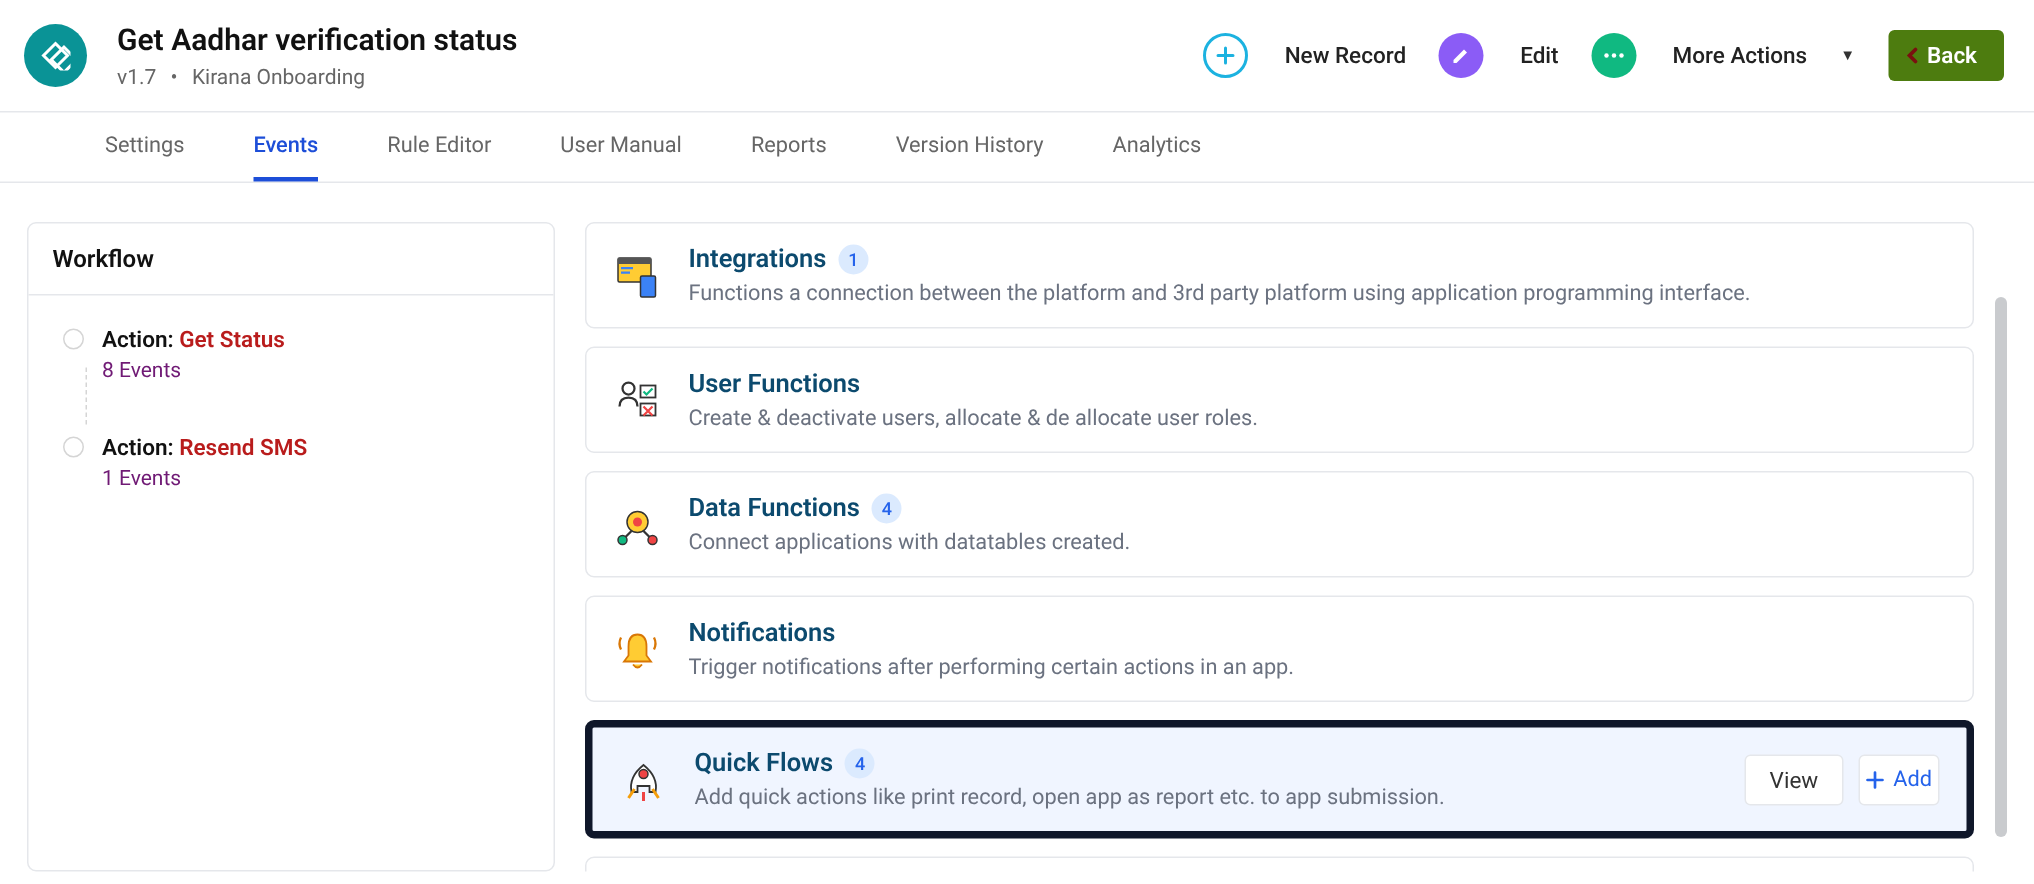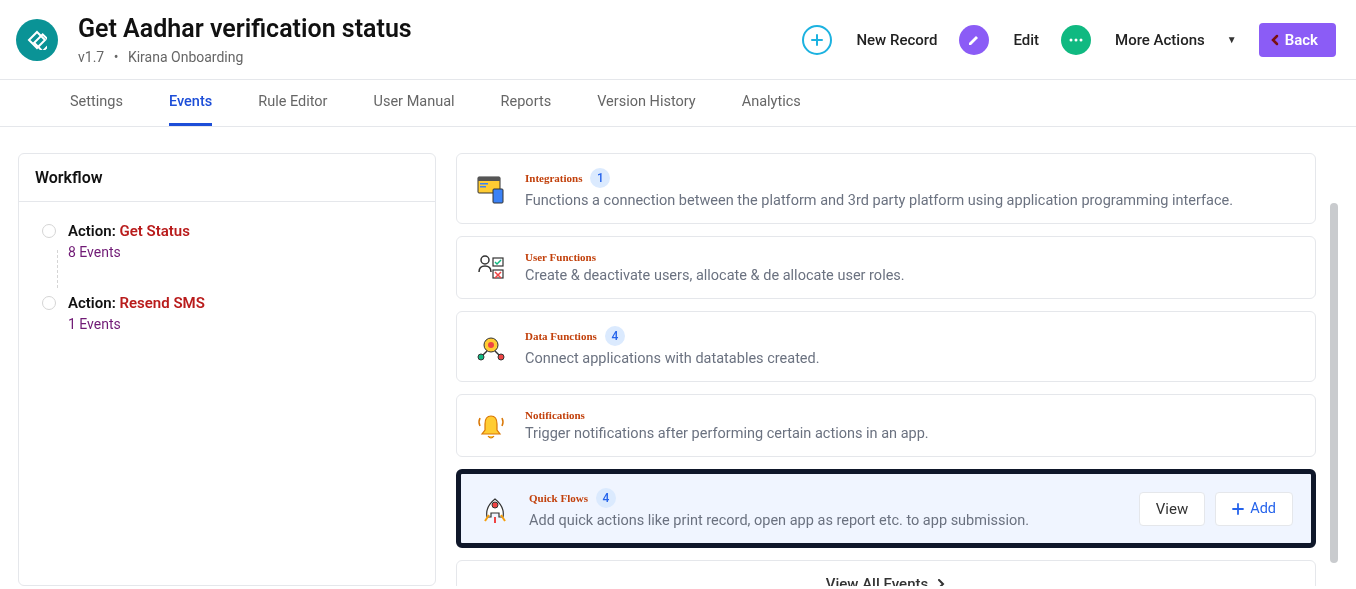--- a/index.html
+++ b/index.html
@@ -29,21 +29,21 @@
       display: flex;
       align-items: center;
       justify-content: center;
       margin-right: 20px;
       flex-shrink: 0;
     }
     .header-title-block {
       flex: 1;
     }
     .header-title {
-      font-size: 25px;
+      font-size: 20px;
       font-weight: 600;
       color: #111;
     }
     .header-sub {
       font-size: 14px;
       color: #666;
       margin-top: 6px;
     }
     .header-sub .dot {
       margin: 0 6px;
@@ -78,21 +78,21 @@
     }
     .icon-more {
       background: #10b981;
     }
     .caret {
       font-size: 10px;
       color: #333;
       margin-left: -2px;
     }
     .btn-back {
-      background: #8b5cf6;
+      background: #4d7c0f;
       color: #fff;
       border: none;
       padding: 8px 18px 8px 10px;
       border-radius: 4px;
       font-size: 15px;
       font-weight: 600;
       display: flex;
       align-items: center;
       gap: 4px;
       cursor: pointer;
@@ -115,21 +115,21 @@
       border-bottom-color: #1d4ed8;
       font-weight: 500;
     }
     .content-area {
       display: flex;
       gap: 20px;
       padding: 26px 10px 10px 18px;
       height: calc(100% - 120px);
     }
     .sidebar {
-      width: 418px;
+      width: 352px;
       border: 1px solid #e5e7eb;
       border-radius: 6px;
       flex-shrink: 0;
     }
     .sidebar-header {
       padding: 14px 16px;
       border-bottom: 1px solid #e5e7eb;
       font-size: 16px;
       font-weight: 600;
       color: #111;
@@ -216,24 +216,23 @@
     }
     .card-body {
       flex: 1;
     }
     .card-title-row {
       display: flex;
       align-items: center;
       gap: 8px;
     }
     .card-title {
-      font-size: 11px;
+      font-size: 17px;
       font-weight: 600;
-      color: #c2410c;
-      font-family: Liberation Serif, serif;
+      color: #0c4a6e;
     }
     .badge {
       background: #dbeafe;
       color: #2563eb;
       font-size: 12px;
       font-weight: 500;
       width: 20px;
       height: 20px;
       border-radius: 50%;
       display: flex;
@@ -254,21 +253,21 @@
       border: 1px solid #e5e7eb;
       padding: 7px 16px;
       border-radius: 4px;
       font-size: 15px;
       color: #333;
       cursor: pointer;
     }
     .btn-add {
       background: #fff;
       border: 1px solid #e5e7eb;
-      padding: 7px 16px;
+      padding: 7px 4px;
       border-radius: 4px;
       font-size: 14.5px;
       color: #2563eb;
       cursor: pointer;
       display: flex;
       align-items: center;
       gap: 6px;
     }
     .view-all-row {
       border: 1px solid #e5e7eb;

